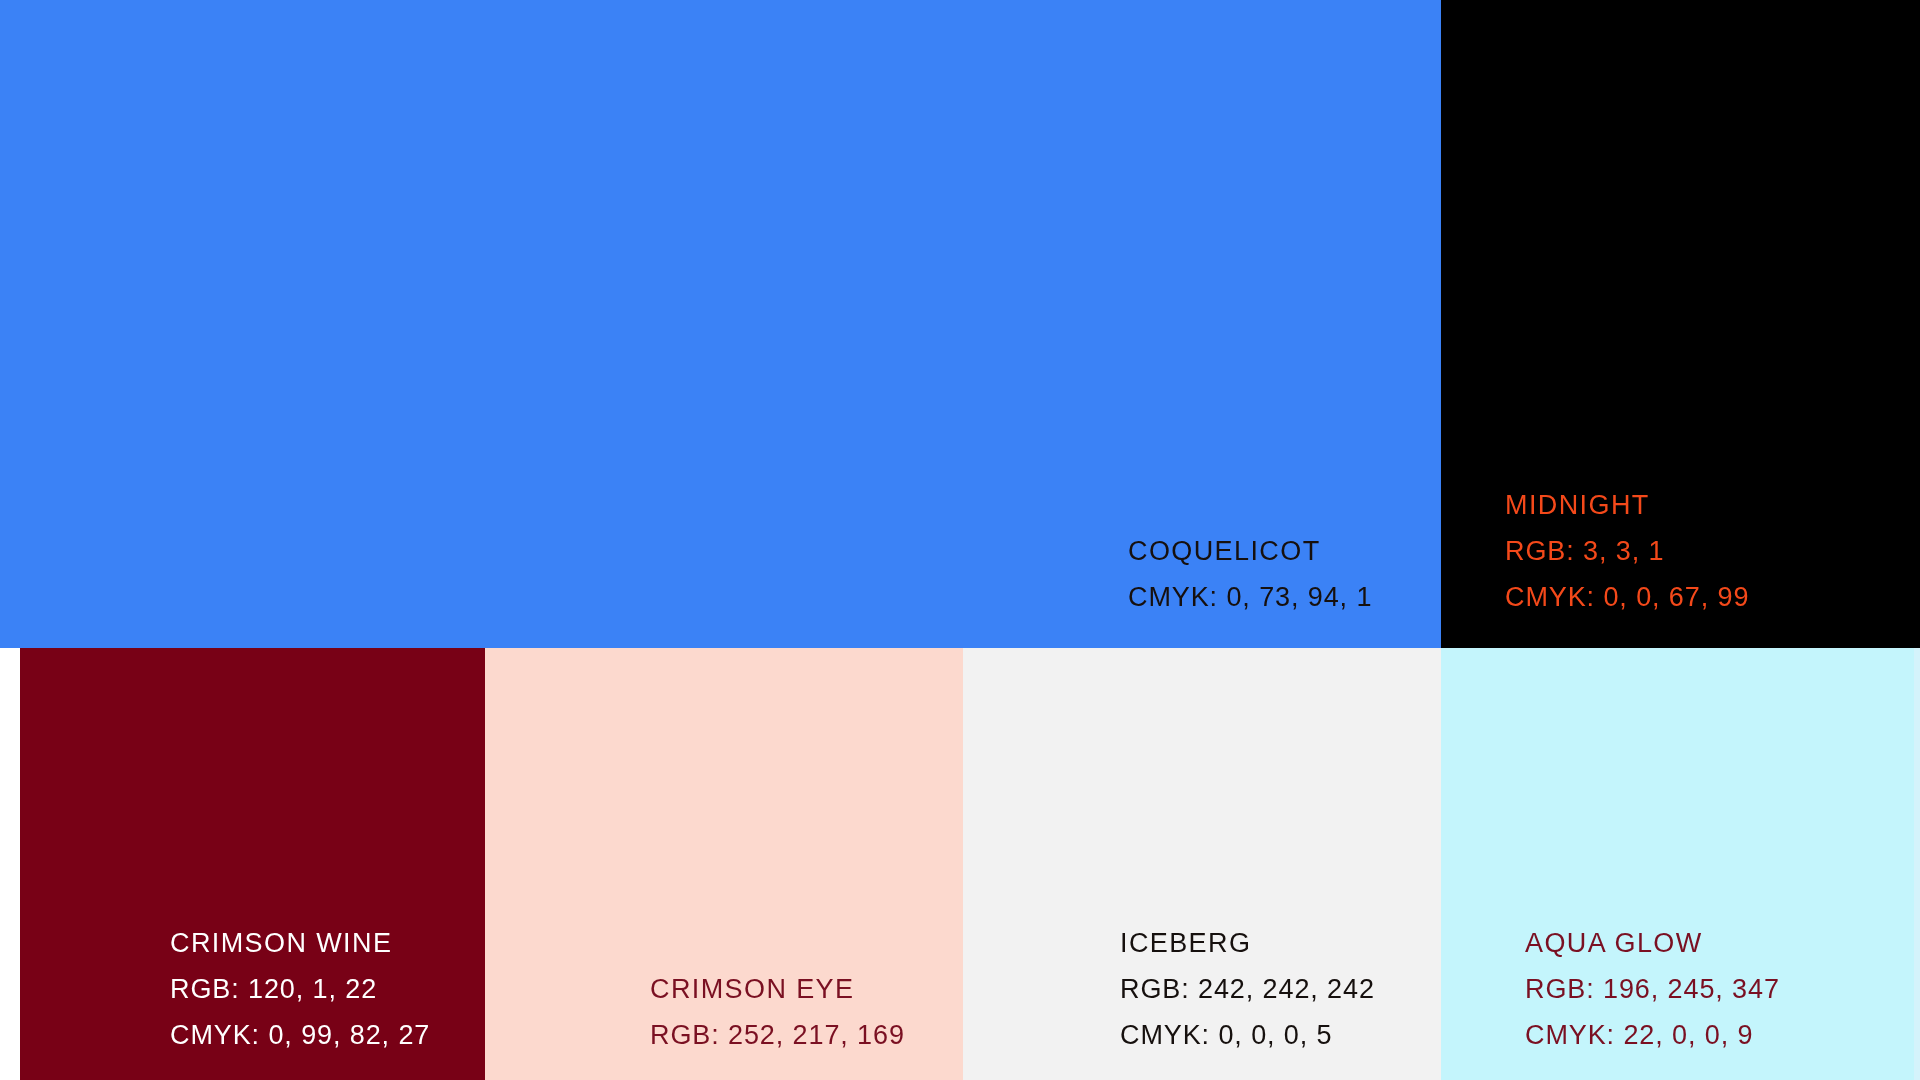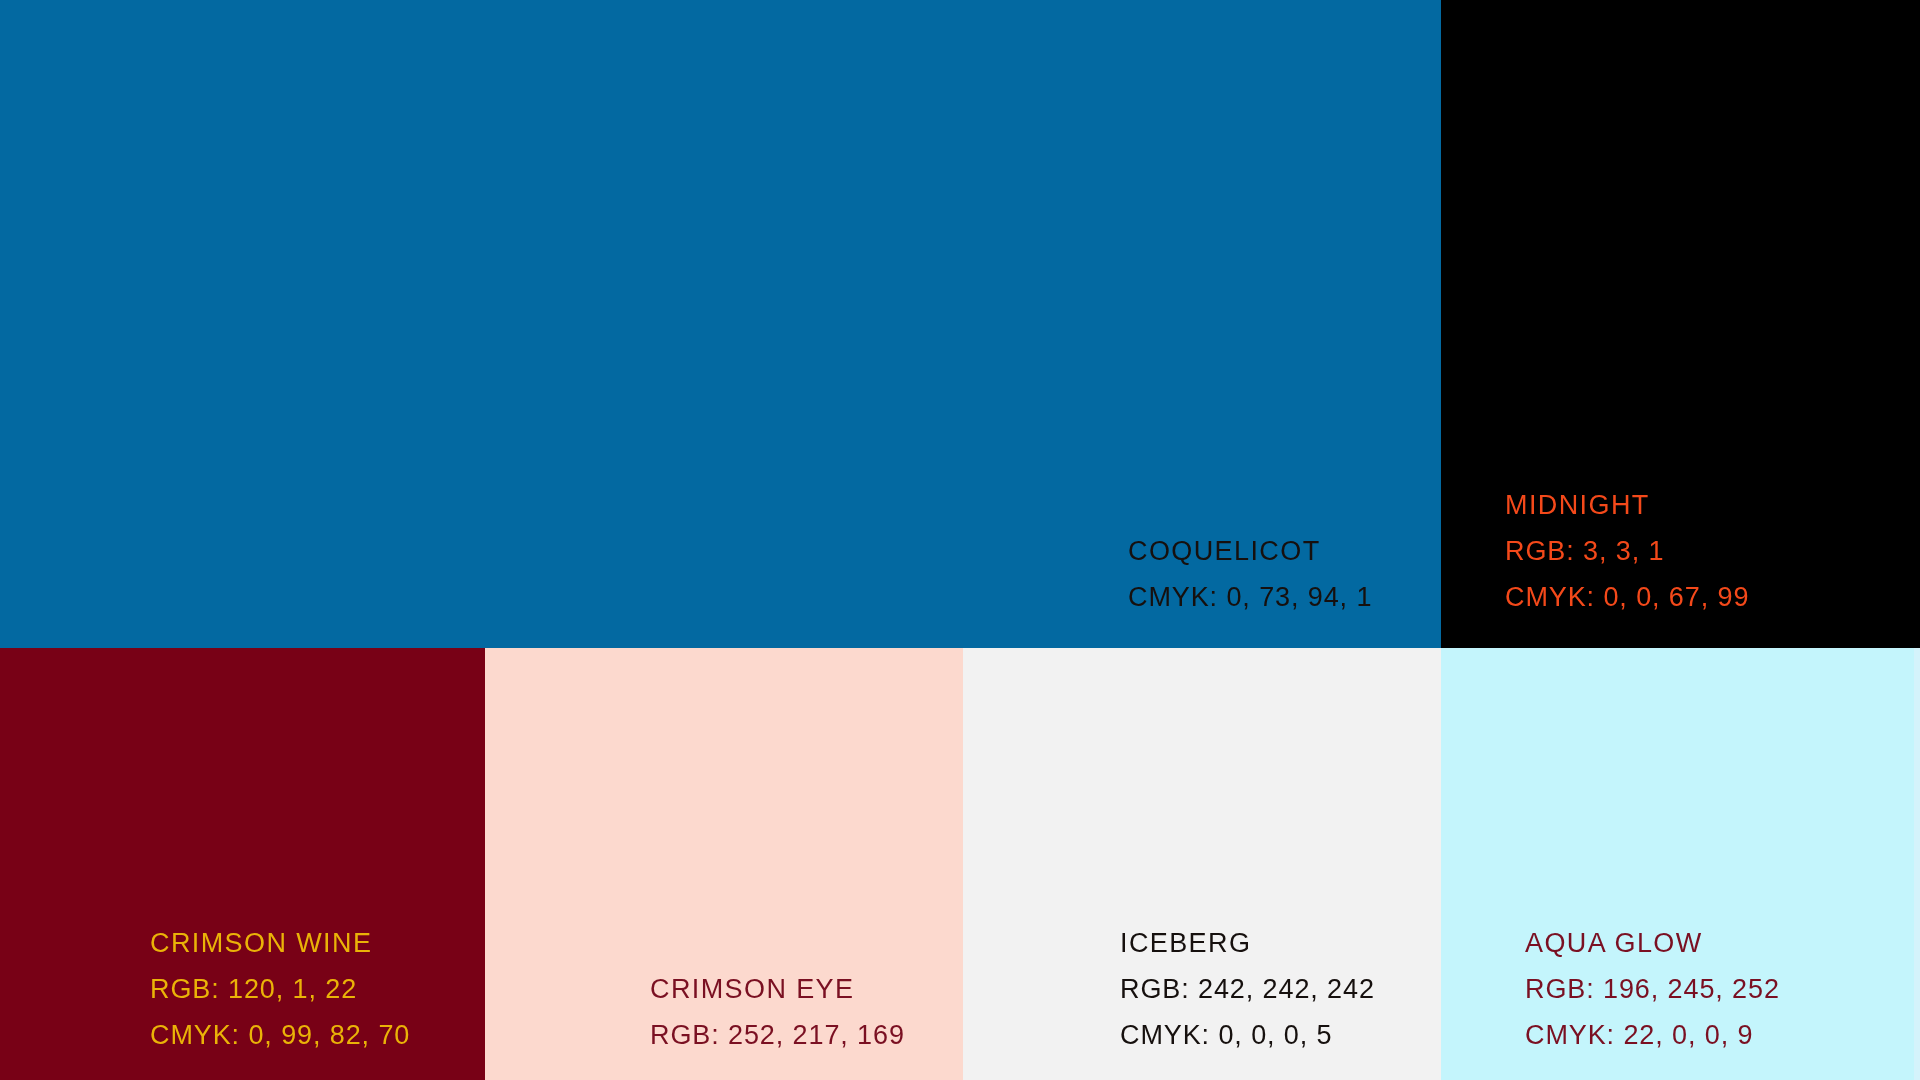--- a/index.html
+++ b/index.html
@@ -94,40 +94,40 @@
     width:6px; height:432px;
     background:#d4f3fb;
     pointer-events:none;
   }
 </style>
 </head>
 <body>
 
 <div id="palette">
 
-  <div class="swatch" id="swatch-coquelicot" style="background: #0369a1; color: rgb(22, 16, 14);">
+  <div class="swatch" id="swatch-coquelicot" style="background: #3b82f6; color: rgb(22, 16, 14);">
     <div class="swatch-info">
       <span class="swatch-name">COQUELICOT</span>
       <span class="swatch-cmyk">CMYK: 0, 73, 94, 1</span>
     </div>
   </div>
 
   <div class="swatch" id="swatch-midnight" style="background: #000000; color: rgb(244, 73, 26);">
     <div class="swatch-info">
       <span class="swatch-name">MIDNIGHT</span>
       <span class="swatch-rgb">RGB: 3, 3, 1</span>
       <span class="swatch-cmyk">CMYK: 0, 0, 67, 99</span>
     </div>
   </div>
 
-  <div class="swatch" id="swatch-crimson-wine" style="background: rgb(120, 1, 22); color: #eab308;">
+  <div class="swatch" id="swatch-crimson-wine" style="background: rgb(120, 1, 22); color: #ffffff; margin-left: 20px;">
     <div class="swatch-info">
       <span class="swatch-name">CRIMSON WINE</span>
       <span class="swatch-rgb">RGB: 120, 1, 22</span>
-      <span class="swatch-cmyk">CMYK: 0, 99, 82, 70</span>
+      <span class="swatch-cmyk">CMYK: 0, 99, 82, 27</span>
     </div>
   </div>
 
   <div class="swatch" id="swatch-cotton-eye" style="background: rgb(252, 217, 206); color: rgb(122, 16, 34);">
     <div class="swatch-info">
       <span class="swatch-name">CRIMSON EYE</span>
       <span class="swatch-rgb">RGB: 252, 217, 169</span>
     </div>
   </div>
 
@@ -135,20 +135,20 @@
     <div class="swatch-info">
       <span class="swatch-name">ICEBERG</span>
       <span class="swatch-rgb">RGB: 242, 242, 242</span>
       <span class="swatch-cmyk">CMYK: 0, 0, 0, 5</span>
     </div>
   </div>
 
   <div class="swatch" id="swatch-aqua-glow" style="background: rgb(196, 245, 252); color: rgb(122, 16, 34);">
     <div class="swatch-info">
       <span class="swatch-name">AQUA GLOW</span>
-      <span class="swatch-rgb">RGB: 196, 245, 252</span>
+      <span class="swatch-rgb">RGB: 196, 245, 347</span>
       <span class="swatch-cmyk">CMYK: 22, 0, 0, 9</span>
     </div>
   </div>
 
   <div id="aqua-edge-strip"></div>
 
 </div>
 
 </body></html>

